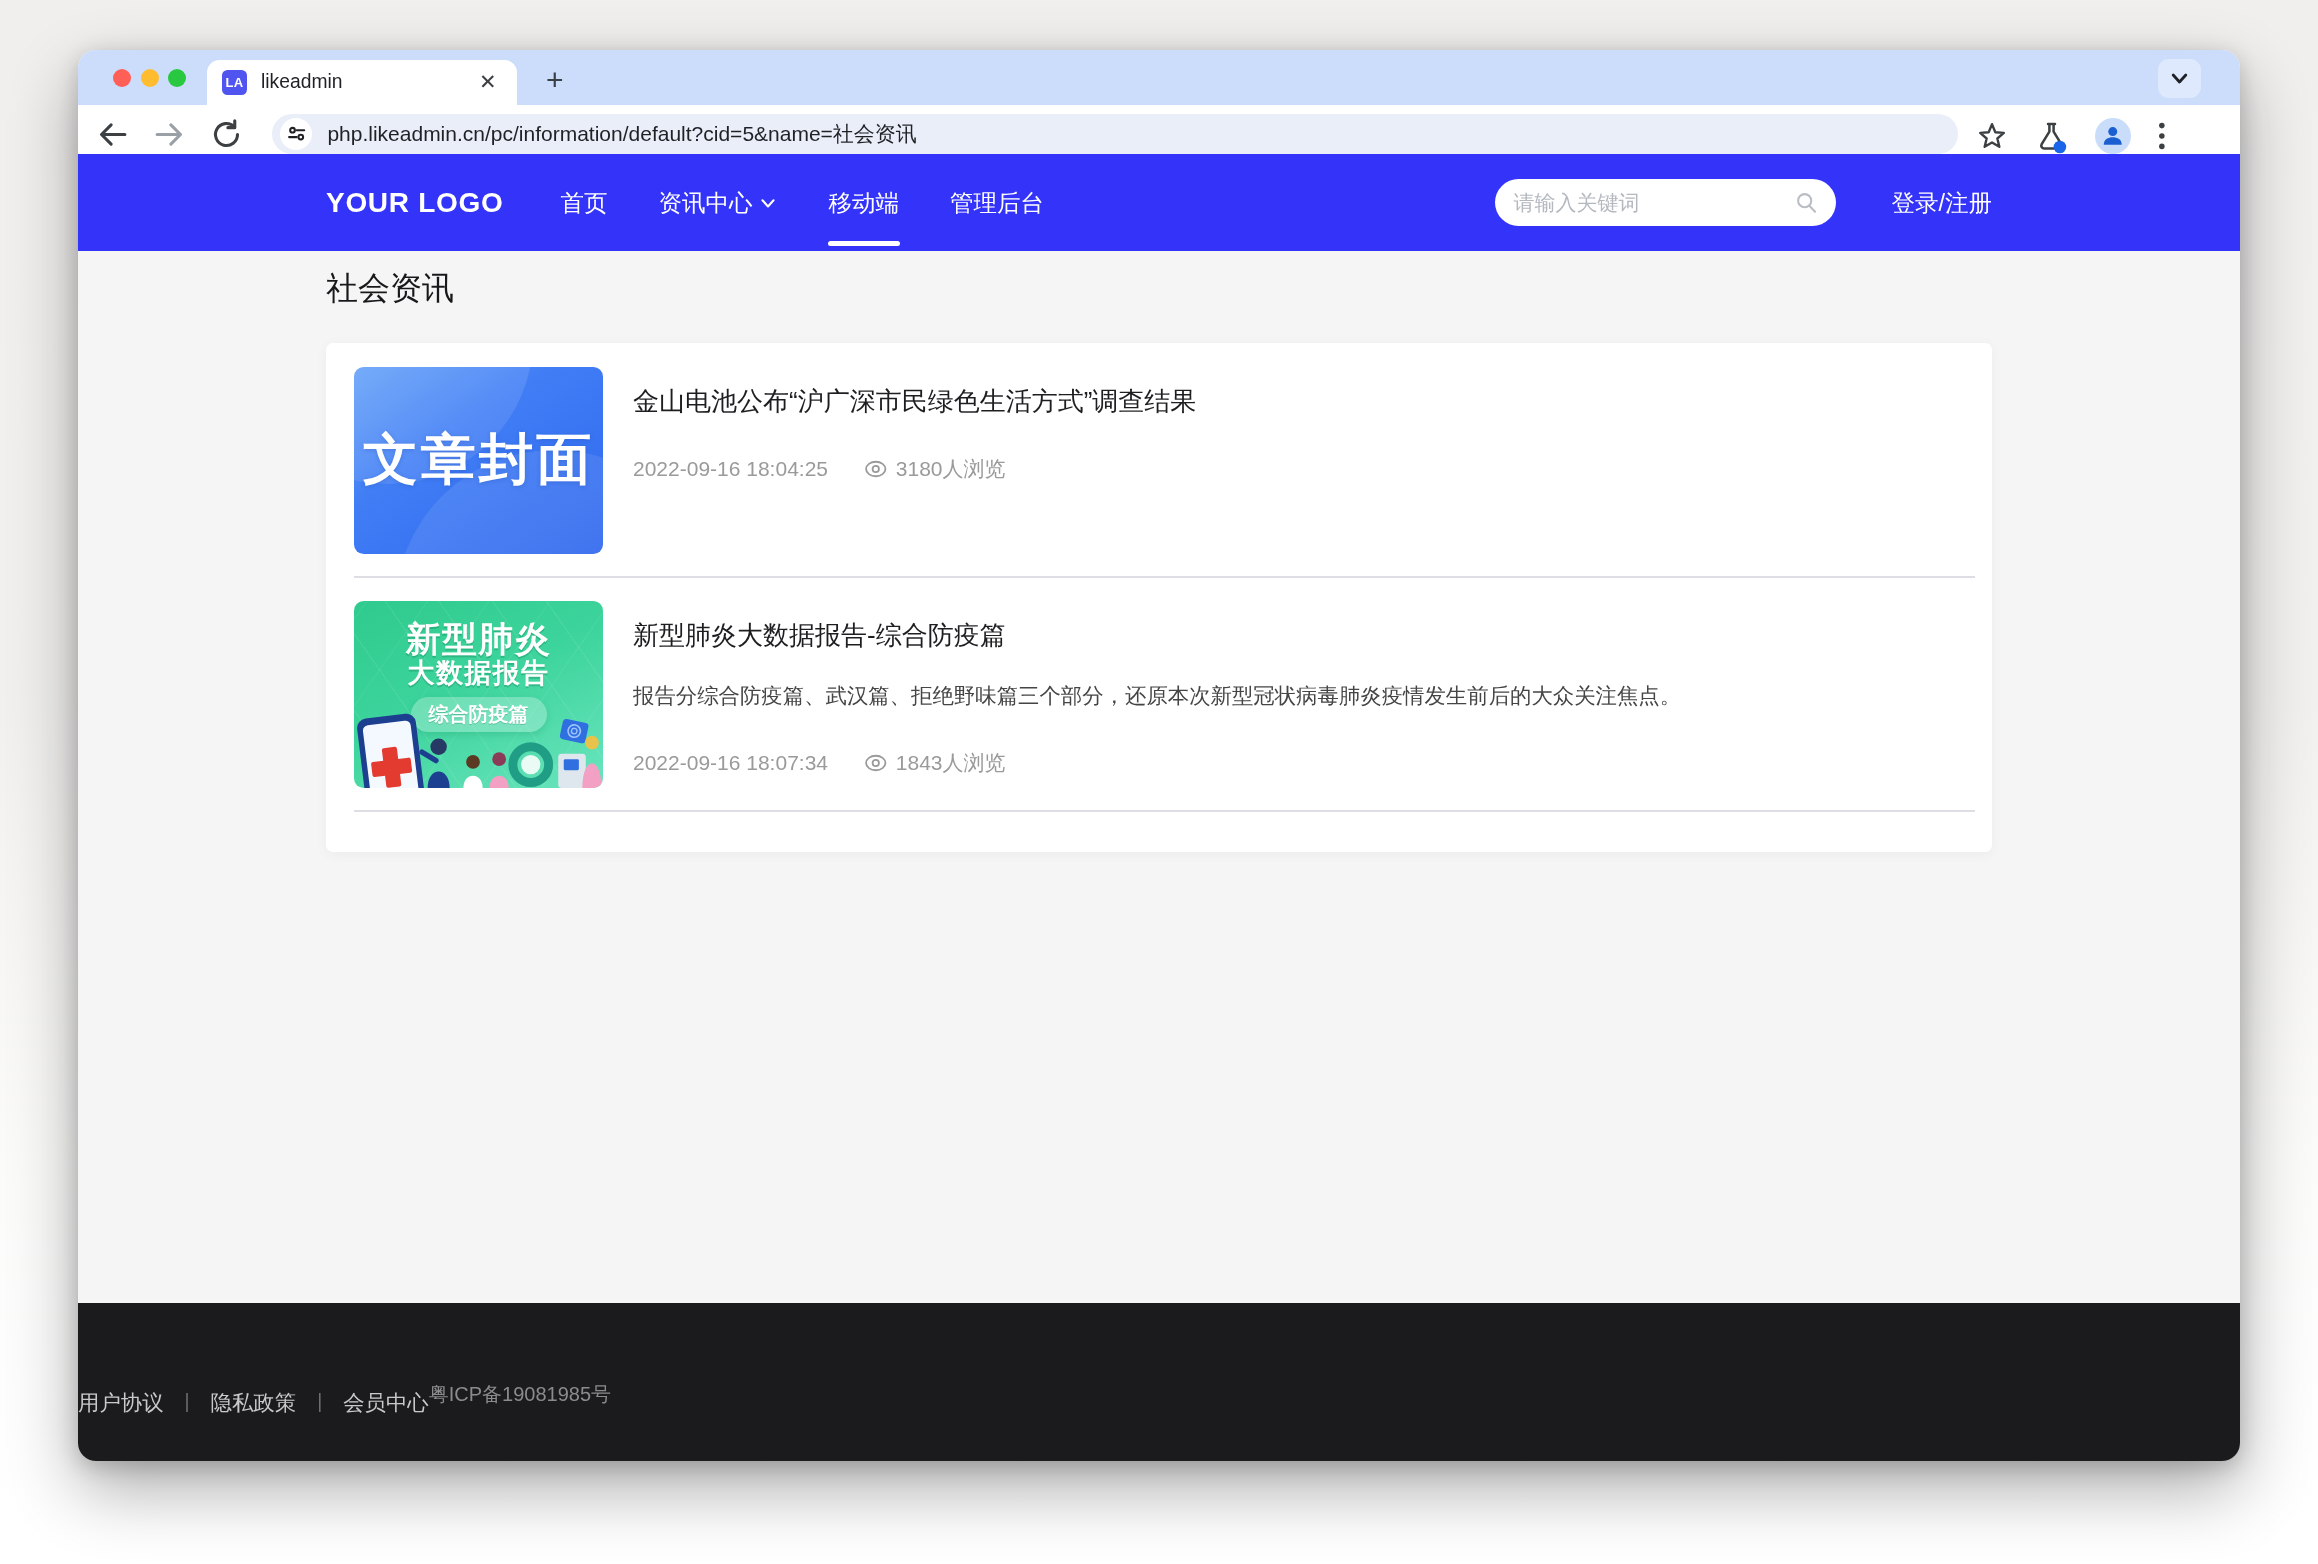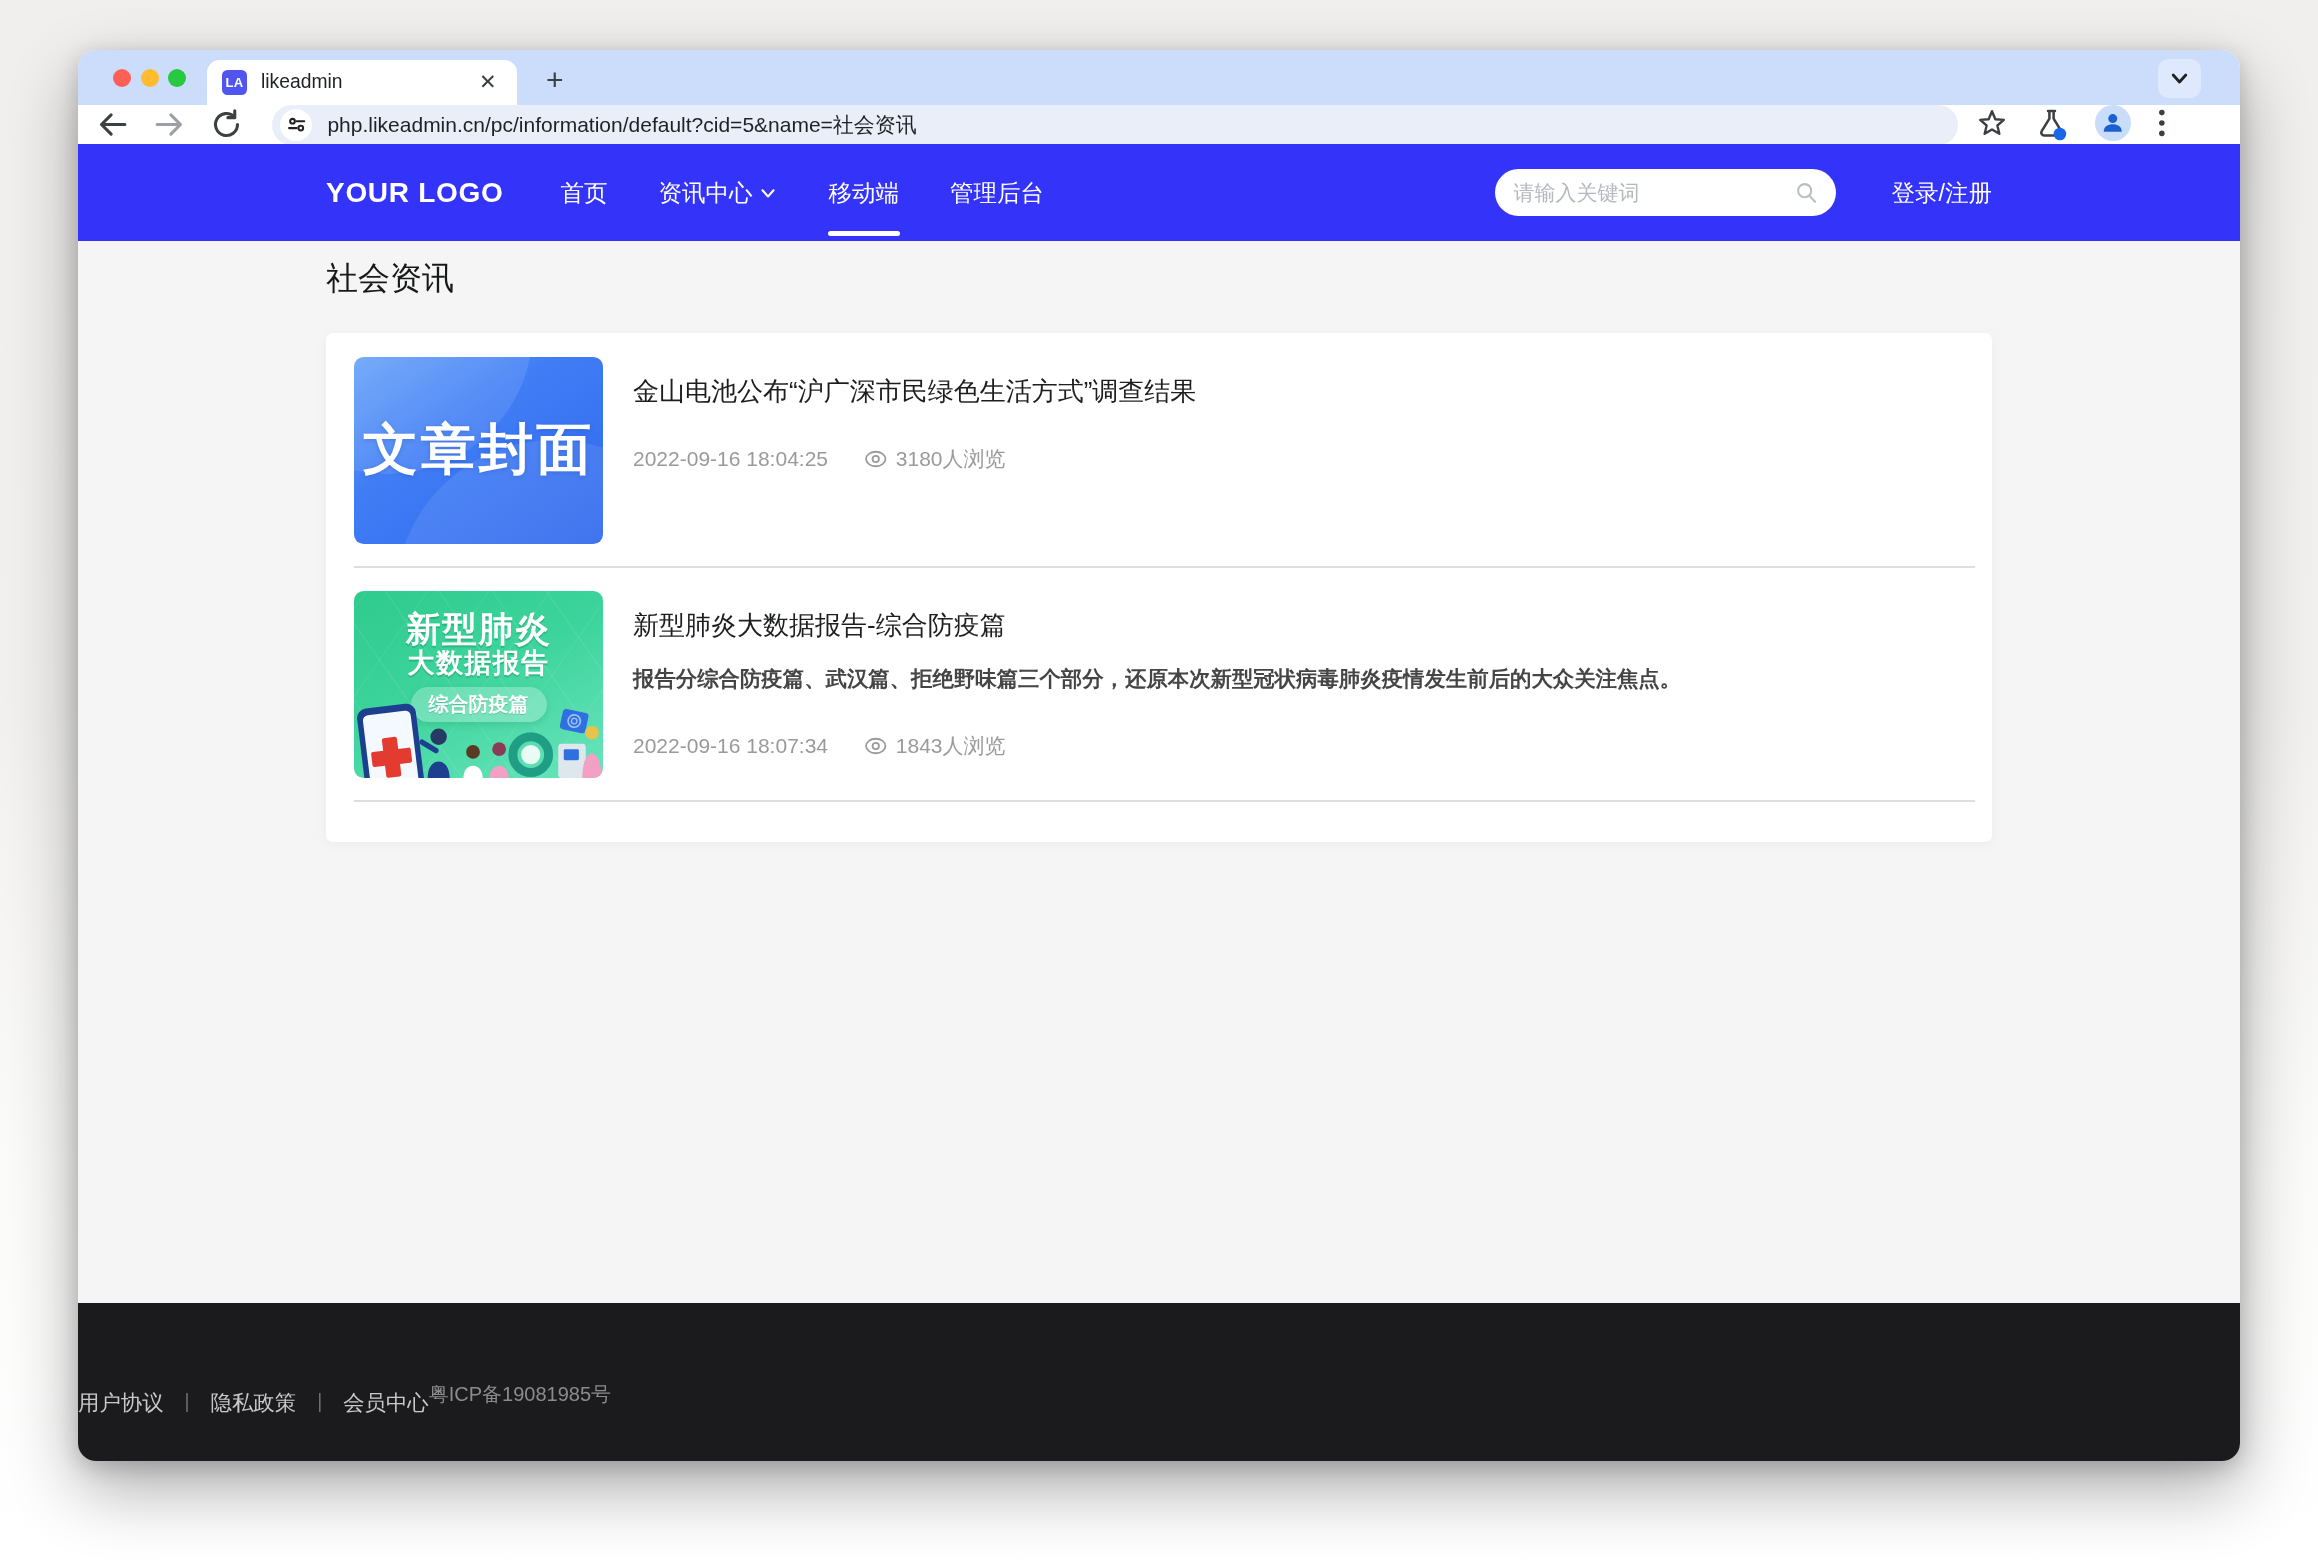--- a/index.html
+++ b/index.html
@@ -26,21 +26,21 @@
     border-radius:12.4px 12.4px 0 0; display:flex; align-items:center; padding:0 15px;
   }
   .favicon { width:25px; height:25px; border-radius:5.5px; background:#5055f0; color:#fff;
     font-size:13px; font-weight:bold; display:flex; align-items:center; justify-content:center; letter-spacing:0.3px; }
   .tab-title { font-size:19.3px; color:#1f2125; margin-left:14px; flex:1; white-space:nowrap; overflow:hidden; }
   .tab-close { font-size:21px; color:#3c4043; padding:2.8px 5.5px; cursor:default; }
   .newtab-btn { position:absolute; left:468px; top:15px; font-size:30px; font-weight:300; color:#394046; line-height:1; }
   .tabsearch-btn { position:absolute; right:39px; top:9px; width:43px; height:39px; border-radius:11px;
     background:#dfe9fd; display:flex; align-items:center; justify-content:center; }
   
-  .toolbar { height:39px; background:#fff; display:flex; align-items:flex-start; flex:0 0 auto; }
+  .toolbar { height:49px; background:#fff; display:flex; align-items:flex-end; flex:0 0 auto; }
   .nav-btn { width:39px; height:39px; display:flex; align-items:center; justify-content:center; margin-left:18px; }
   .nav-btn:first-child{ margin-left:15px; }
   .omnibox {
     margin-left:26px; height:40px; width:1686px; background:#e9eef9; border-radius:20px;
     display:flex; align-items:center; padding:0 7px;
   }
   .tune-circle { width:32px; height:32px; border-radius:50%; background:#fff; display:flex; align-items:center; justify-content:center; margin-left:1.4px; }
   .url-text { font-size:21px; color:#1f2125; margin-left:15px; white-space:nowrap; }
   .tb-right { display:flex; align-items:center; margin-left:18px; gap:26px; }
   .avatar-circle { width:36px; height:36px; border-radius:50%; background:#c9ddfb; display:flex; align-items:center; justify-content:center; }
@@ -79,21 +79,21 @@
       repeating-linear-gradient(-55deg, rgba(255,255,255,.05) 0 1.4px, transparent 1.4px 50px);
   }
   .tg-line { position:relative; color:#fff; font-weight:bold; line-height:1.12; text-shadow:0 2.1px 0 rgba(9,110,74,.28); letter-spacing:1.4px; }
   .tg-line1 { font-size:35px; margin-top:18px; }
   .tg-line2 { font-size:27px; }
   .tg-badge { position:relative; margin-top:8.3px; background:rgba(255,255,255,.26); border-radius:690px;
     padding:4.1px 18px; color:#fff; font-size:20px; font-weight:bold; text-shadow:0 1.4px 0 rgba(9,110,74,.28);
     box-shadow:0 2.8px 7px rgba(10,120,80,.18); }
   .tg-illus { position:absolute; left:0; bottom:0; width:249px; height:77px; }
   .article-title { font-size:26px; font-weight:normal; color:#1d1e20; line-height:1.3; cursor:pointer; }
-  .article-desc { font-size:21.4px; color:#454545; line-height:1.5; margin-top:20px;font-weight:bold; }
+  .article-desc { font-size:21.4px; color:#454545; line-height:1.5; margin-top:27px; }
   .article-meta { display:flex; align-items:center; gap:36px; margin-top:37px; color:#9a9a9a; font-size:21px; }
   .row:last-of-type .article-meta { margin-top:28px; }
   .meta-views { display:flex; align-items:center; gap:8.3px; }
   
   .sitefooter { height:158px; background:#1b1b1d; flex:0 0 auto; display:flex; flex-direction:row; align-items:center; }
   .footer-links { margin-top:40px; display:flex; align-items:center; gap:21px; }
   .footer-link { color:#c9c9c9; font-size:21.4px; cursor:pointer; }
   .footer-sep { color:#6e6e6e; font-size:19.3px; }
   .footer-icp { margin-top:25px; color:#8b8b8b; font-size:20px; }
   svg { display:block; }

